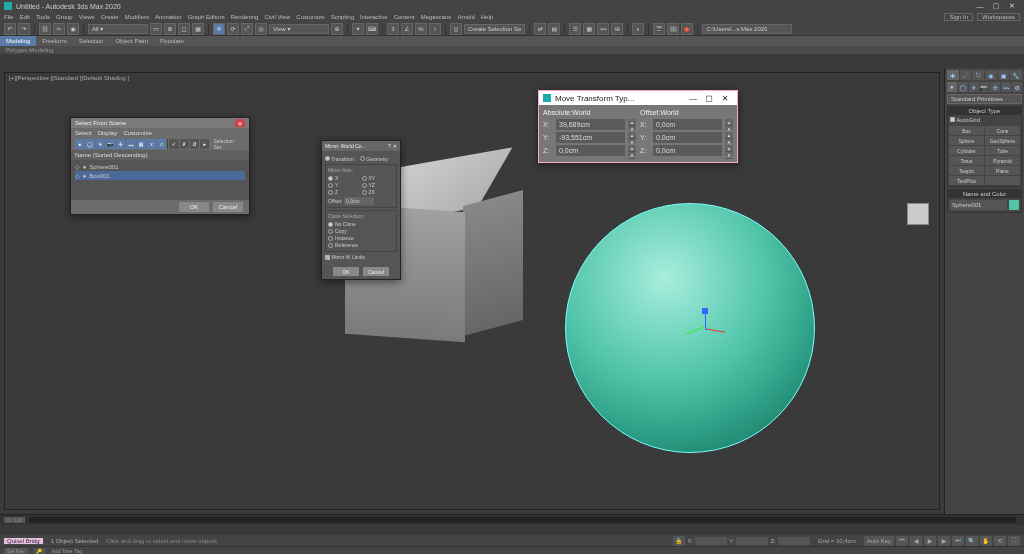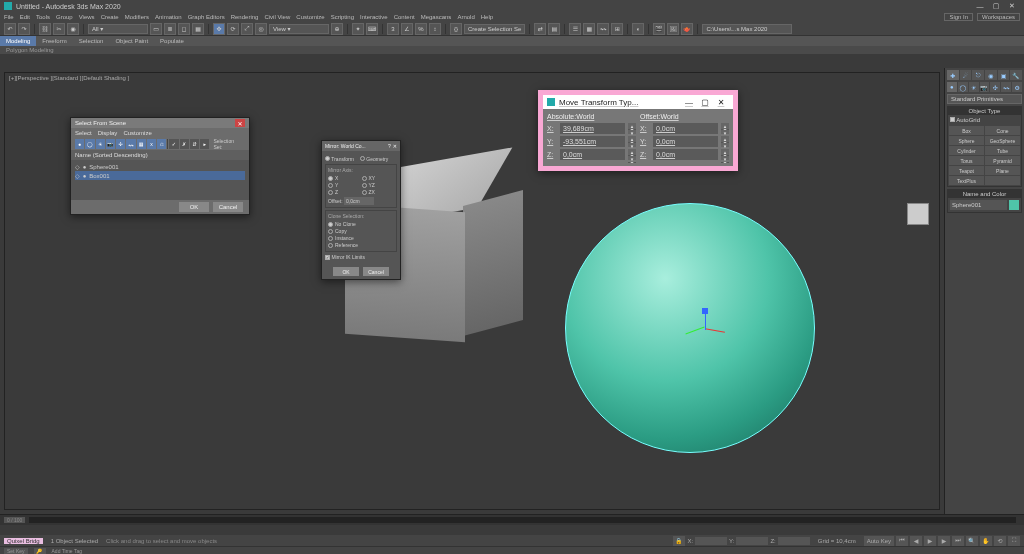--- a/index.html
+++ b/index.html
@@ -107,21 +107,21 @@
 .dialog-mirror .axopt { display:flex; gap:2px; align-items:center;}
 .dialog-mirror .spin { height:8px; background:#666; width:30px; display:inline-flex; align-items:center; padding:0 2px; font-size:5px;}
 .dialog-mirror .clopt { display:flex; gap:2px; align-items:center; margin:1px 0;}
 .dialog-mirror .dfoot { display:flex; gap:4px; justify-content:center; padding:2px 0 3px 0;}
 .dialog-mirror .dbtn { width:26px; height:9px; background:#888; display:flex; align-items:center; justify-content:center; font-size:5px; color:#eee;}
 .radio { width:5px; height:5px; border-radius:50%; border:1px solid #aaa; display:inline-block;}
 .radio.on { background:#ccc; }
 .check { width:5px; height:5px; border:1px solid #aaa; display:inline-block; background:#ccc; font-size:4px; color:#333; line-height:4px; text-align:center;}
 
 
-.dialog-move { position:absolute; left:538px; top:90px; width:200px; background:#777; border:5px solid #f9a8d4; box-shadow:0 2px 8px rgba(0,0,0,0.5);text-decoration:underline;}
+.dialog-move { position:absolute; left:538px; top:90px; width:200px; background:#777; border:1px solid #f9a8d4; box-shadow:0 2px 8px rgba(0,0,0,0.5);}
 .dialog-move .thead { height:14px; background:#fff; display:flex; align-items:center; padding:0 4px; font-size:8px; color:#222;}
 .dialog-move .thead .icon { width:8px; height:8px; background:#2aa; margin-right:4px;}
 .dialog-move .thead .spacer { flex:1;}
 .dialog-move .thead .wbtn { width:16px; text-align:center; color:#222;}
 .dialog-move .body { padding:4px; display:flex; gap:4px; font-size:7px; color:#ddd;}
 .dialog-move .col { flex:1;}
 .dialog-move .col-h { font-size:7px; color:#eee; margin-bottom:3px;}
 .dialog-move .row { display:flex; align-items:center; gap:3px; margin:2px 0;}
 .dialog-move .row label { width:10px; }
 .dialog-move .spin { flex:1; height:11px; background:#5a5a5a; display:flex; align-items:center; padding:0 3px; font-size:7px; color:#ddd;}

